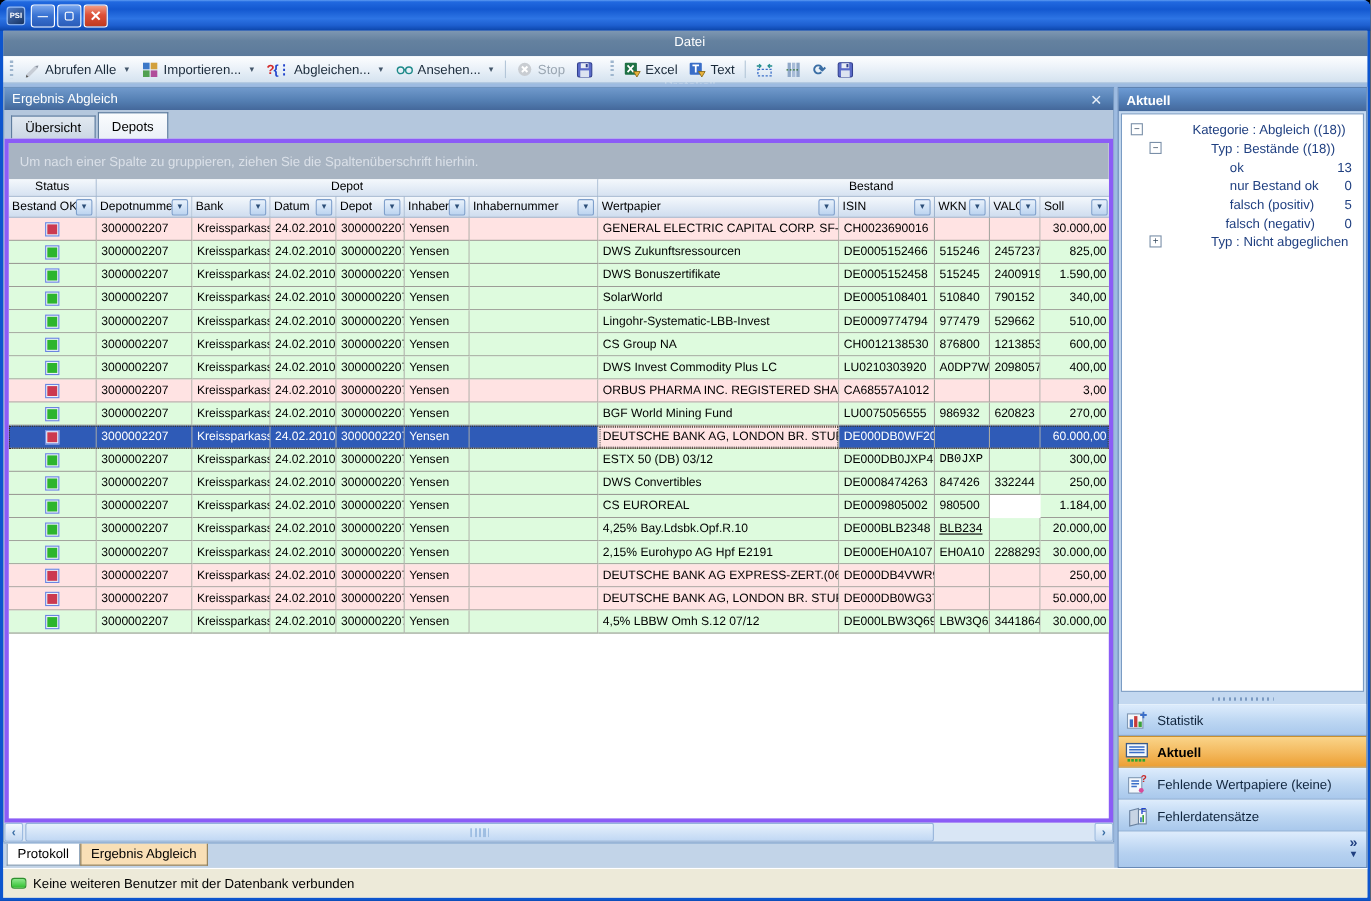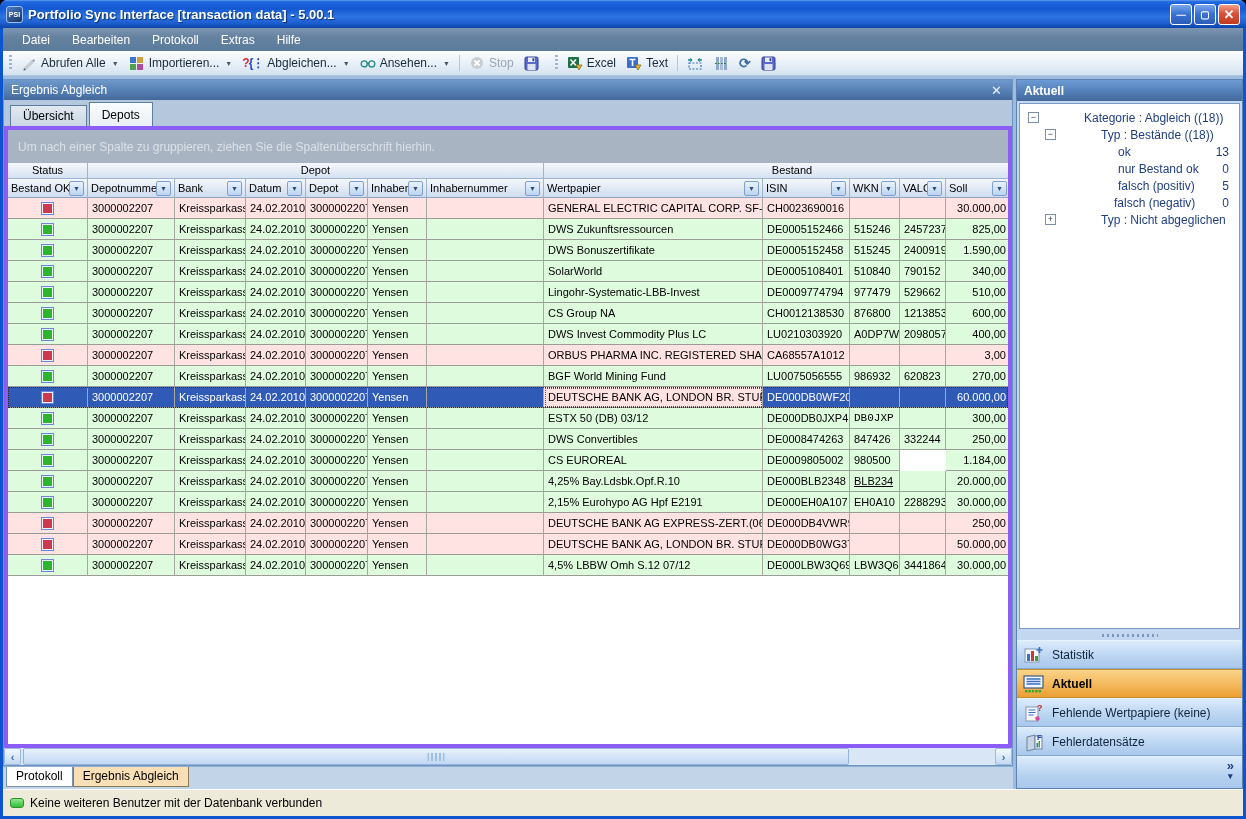--- a/index.html
+++ b/index.html
@@ -20,21 +20,21 @@
   .title-text { color:#fff; font-size:13px; font-weight:bold; text-shadow:1px 1px 1px #0A2E6E; flex:1; }
   .winbtns { display:flex; gap:2px; }
   .winbtn { width:22px; height:21px; border-radius:3px; border:1px solid #fff; color:#fff;
     display:flex; align-items:center; justify-content:center; font-size:13px; font-weight:bold;
     background:linear-gradient(180deg,#7CA8EE 0%,#3B74D4 45%,#2A5CB8 100%); }
   .winbtn.close { background:linear-gradient(180deg,#F2A088 0%,#DD5038 45%,#C03A20 100%); }
 
   
   .menubar { position:absolute; left:0; right:0; top:28px; height:23px;
     background:linear-gradient(180deg,#7E97B2 0%,#64819F 40%,#5C7A9B 100%);
-    display:flex; align-items:center; padding-left:8px; }
+    display:flex; align-items:center; padding-left:8px;flex-direction:column; }
   .menu-item { color:#fff; font-size:12px; padding:3px 11px; }
 
   
   .toolbar { position:absolute; left:0; right:0; top:51px; height:25px;
     background:linear-gradient(180deg,#FDFEFF 0%,#E7EFF7 55%,#D4E2EF 100%);
     border-bottom:1px solid #AFC6DB; display:flex; align-items:center; }
   .tb-group { display:flex; align-items:center; height:100%; padding:0 4px; }
   .tb-grip { width:3px; height:16px; margin:0 4px 0 2px;
     background:repeating-linear-gradient(180deg,#9FB6CE 0 2px,transparent 2px 4px); }
   .tb-btn { display:flex; align-items:center; gap:4px; padding:2px 5px; border-radius:2px;
@@ -150,21 +150,20 @@
 
   .gap-strip { position:absolute; left:1010px; top:3px; width:3px; height:710px; background:#9DBBE1; }
 </style>
 </head>
 <body>
 
 <div class="window">
 
   <div class="titlebar">
     <div class="app-icon">PSI</div>
-    <div class="title-text">Portfolio Sync Interface [transaction data] - 5.00.1</div>
     <div class="winbtns">
       <div class="winbtn">─</div>
       <div class="winbtn" style="font-size:10px;">▢</div>
       <div class="winbtn close">✕</div>
     </div>
   </div>
 
   <div class="menubar">
       <span class="menu-item">Datei</span>
       <span class="menu-item">Bearbeiten</span>

